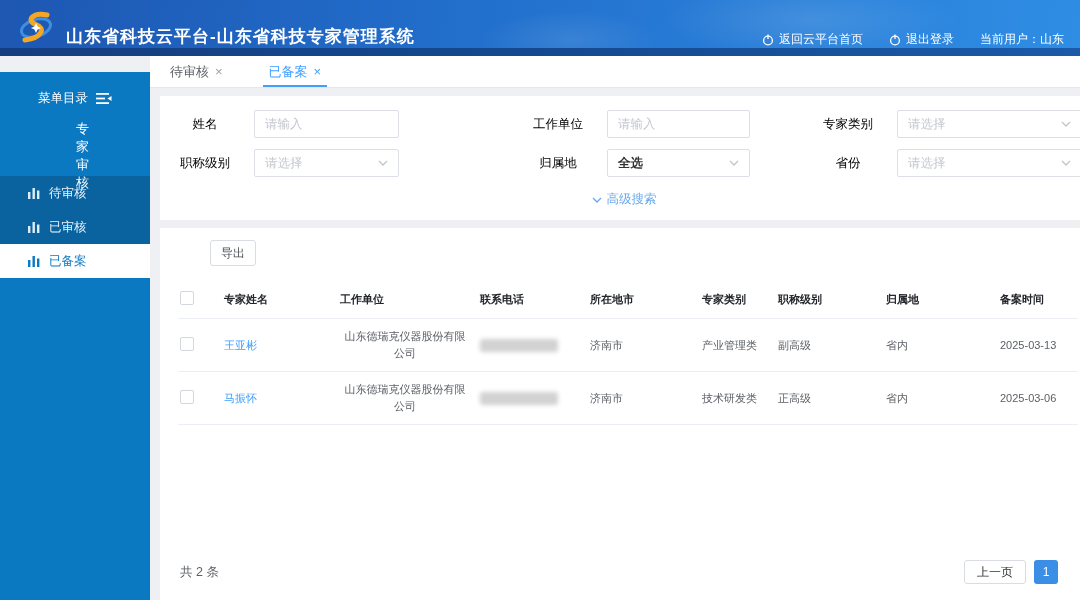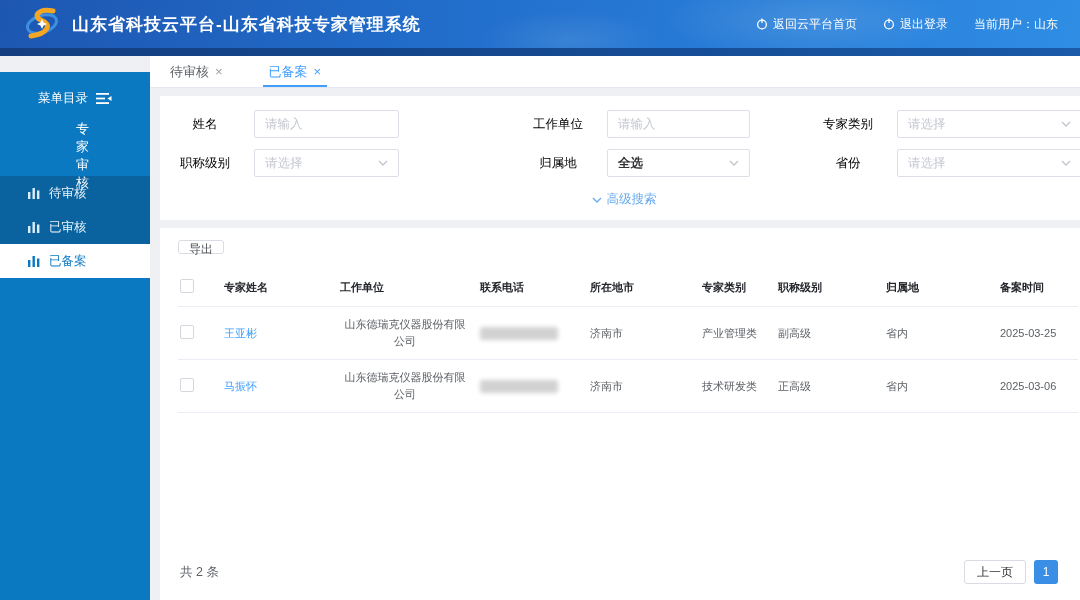--- a/index.html
+++ b/index.html
@@ -2,21 +2,21 @@
 <html><head>
 <meta charset="utf-8">
 <style>
   * { margin:0; padding:0; box-sizing:border-box; }
   html,body { width:1080px; height:600px; overflow:hidden;
     font-family:"Liberation Sans","DejaVu Sans",sans-serif; background:#eef0f3; }
 
   
   .app-header { position:absolute; left:0; top:0; width:1080px; height:48px;
     background:linear-gradient(95deg,#1d57b2 0%,#2270cd 45%,#2f8de4 100%);
-    display:flex; align-items:center; padding:0 22px; color:#fff; z-index:5; }
+    display:flex; align-items:flex-end; padding:0 16px; color:#fff; z-index:5; }
   .app-header::after { content:""; position:absolute; left:0; top:48px; width:1080px; height:8px;
     background:linear-gradient(95deg,#143e80 0%,#15498f 50%,#1a5aa8 100%); }
   .hdr-glow1 { position:absolute; right:120px; top:-20px; width:300px; height:80px; border-radius:50%;
     background:radial-gradient(closest-side,rgba(255,255,255,.12),rgba(255,255,255,0)); pointer-events:none; }
   .hdr-glow2 { position:absolute; right:420px; top:10px; width:180px; height:60px; border-radius:50%;
     background:radial-gradient(closest-side,rgba(255,255,255,.10),rgba(255,255,255,0)); pointer-events:none; }
   .logo { width:40px; height:40px; margin-right:10px; flex:0 0 auto; }
   .app-title { font-size:17px; font-weight:700; letter-spacing:1px; white-space:nowrap; }
   .hdr-right { margin-left:auto; display:flex; align-items:center; gap:26px; font-size:12px; white-space:nowrap; }
   .hdr-link { display:flex; align-items:center; gap:5px; cursor:pointer; }
@@ -66,22 +66,22 @@
   .col3 { flex:1; } .col3 .control { flex:1; margin-right:-2px; }
   .sel { justify-content:space-between; cursor:pointer; }
   .sel .ph { font-size:12.5px; color:#c3c7cf; }
   .sel .val { font-size:12.5px; color:#303133;font-weight:bold; }
   .adv-row { display:flex; justify-content:center; align-items:center; gap:5px; padding:3px 0 4px;
     color:#66a9ee; font-size:12.5px; cursor:pointer; }
 
   
   .table-card { background:#fff; margin:8px 0 0 10px; width:920px; flex:1 1 auto;
     display:flex; flex-direction:column; padding:12px 0 0 18px; }
-  .export-btn { width:46px; height:14px; border:1px solid #d9dce2; border-radius:3px; background:#fff;
-    font-size:12px; color:#4d5156; cursor:pointer; font-family:inherit; }
+  .export-btn { width:46px; height:26px; border:1px solid #d9dce2; border-radius:3px; background:#fff;
+    font-size:12px; color:#4d5156; cursor:pointer; font-family:inherit;margin-left:32px; }
   table { border-collapse:collapse; table-layout:fixed; width:900px; margin-top:14px; }
   th,td { text-align:left; font-weight:400; font-size:11px; color:#5c6066; padding:9px 8px 9px 2px;
     border-bottom:1px solid #ebeef5; vertical-align:middle; }
   thead th { color:#23262b; font-weight:700; padding-top:11px; padding-bottom:11px; }
   td.namecell a { color:#409eff; text-decoration:none; cursor:pointer; }
   .cmp { line-height:1.55;text-align:center; }
   .cbx { width:14px; height:14px; border:1px solid #d4d7dd; border-radius:2px; background:#fff;
     display:inline-block; cursor:pointer; }
   .redact { width:78px; height:13px; background:#d2d2d2; border-radius:2px; filter:blur(2px); }
   tbody tr { height:46px; }
@@ -288,21 +288,21 @@
           <td><span class="cbx"></span></td>
           <td class="namecell"><a>王亚彬</a></td>
           <td class="cmp">山东德瑞克仪器股份有限公司</td>
           <td>
               <div class="redact"></div>
             </td>
           <td>济南市</td>
           <td>产业管理类</td>
           <td>副高级</td>
           <td>省内</td>
-          <td>2025-03-25</td>
+          <td>2025-03-13</td>
         </tr>
         <tr>
           <td><span class="cbx"></span></td>
           <td class="namecell"><a>马振怀</a></td>
           <td class="cmp">山东德瑞克仪器股份有限公司</td>
           <td>
               <div class="redact"></div>
             </td>
           <td>济南市</td>
           <td>技术研发类</td>

